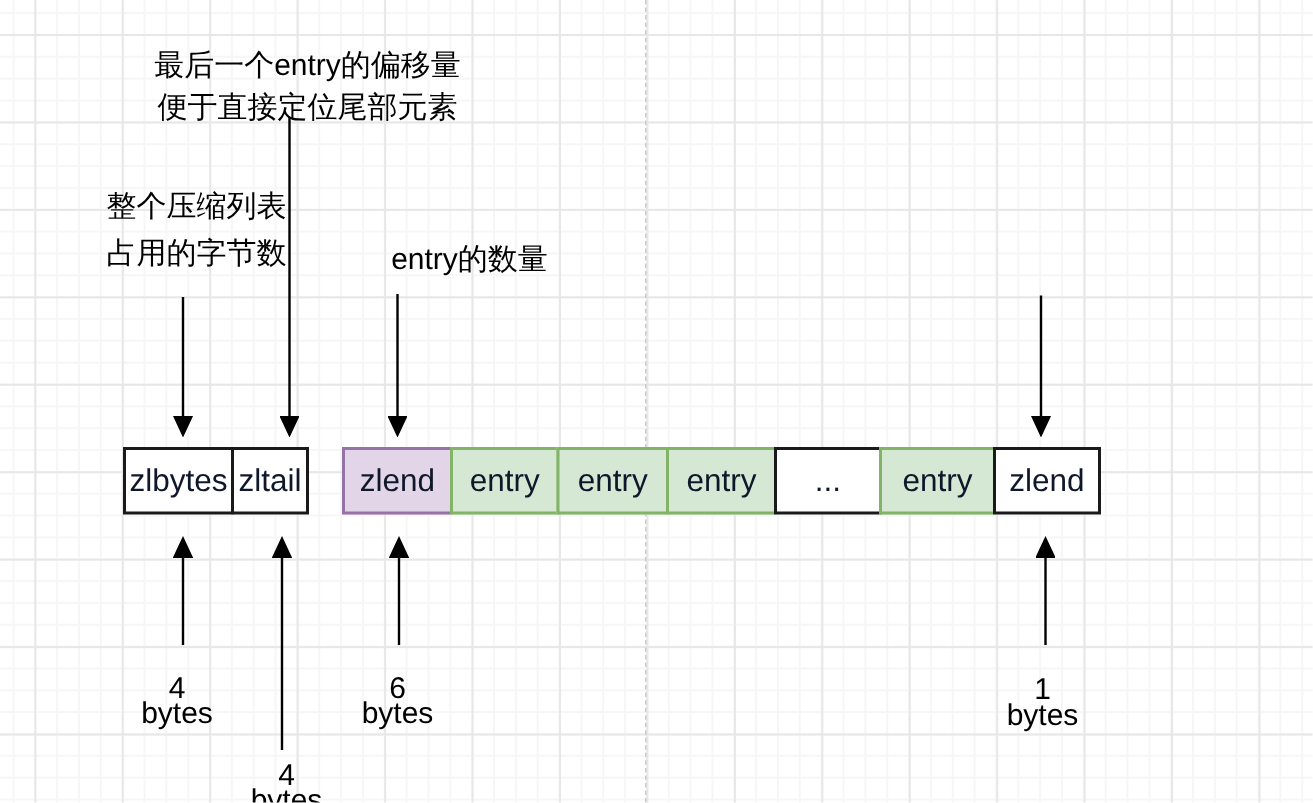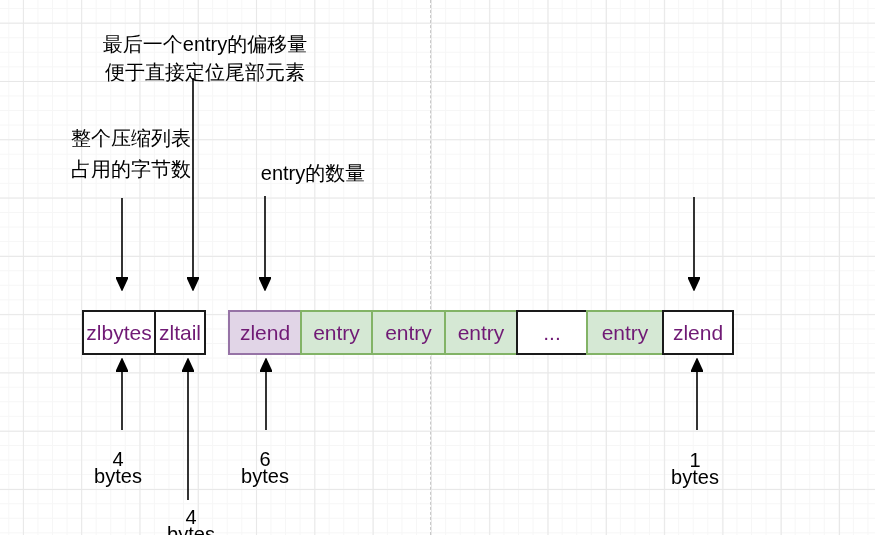--- a/index.html
+++ b/index.html
@@ -15,24 +15,24 @@
       linear-gradient(to right, #f6f6f6 1px, transparent 1px),
       linear-gradient(to bottom, #f6f6f6 1px, transparent 1px);
     background-size:58.3px 58.3px,58.3px 58.3px,14.575px 14.575px,14.575px 14.575px;
     background-position:22.9px 22.7px,22.9px 22.7px,8.3px 8.1px,8.3px 8.1px;
   }
   .page-divider{
     position:absolute;left:430px;top:0;height:535px;width:0;
     border-left:1px dashed #c9c9c9;
   }
   .box{
-    position:absolute;top:310px;height:45px;
+    position:absolute;top:298px;height:45px;
     box-sizing:border-box;
     display:flex;align-items:center;justify-content:center;
-    font-size:21px;color:#701a75;line-height:1;
+    font-size:21px;color:#0f172a;line-height:1;
   }
   .box-white{background:#ffffff;border:2px solid #1a1a1a;}
   .box-purple{background:#e1d5e7;border:2px solid #9673a6;}
   .box-green{background:#d5e8d4;border:2px solid #82b366;}
   .annotation{
     position:absolute;color:#000;font-size:20px;text-align:center;
   }
   .bytes-label{
     position:absolute;color:#000;font-size:20px;text-align:center;width:60px;line-height:17px;
   }

